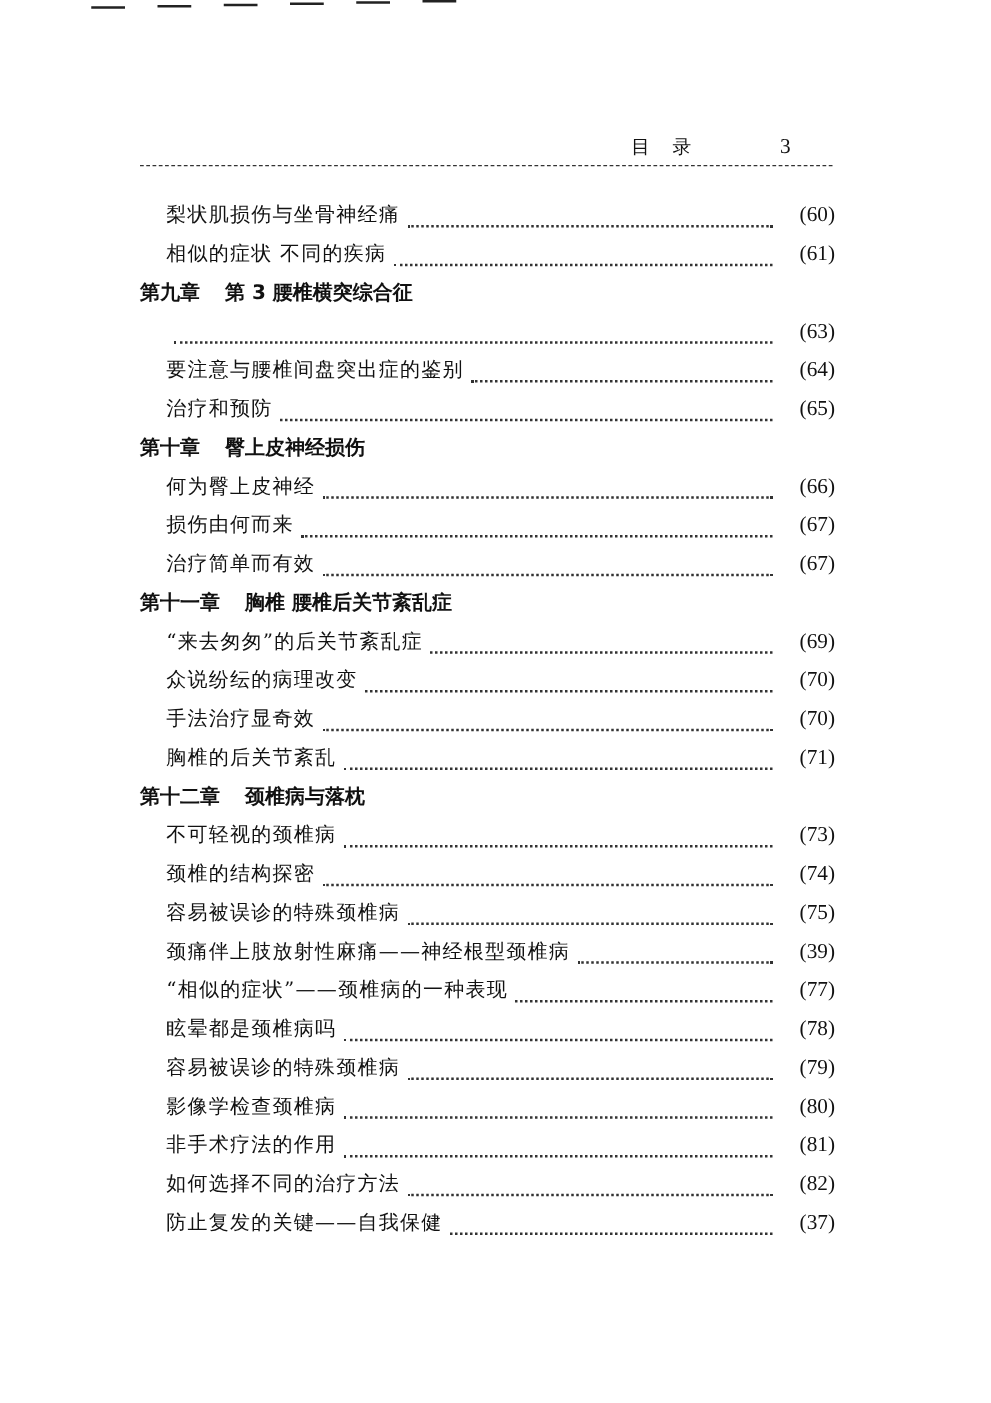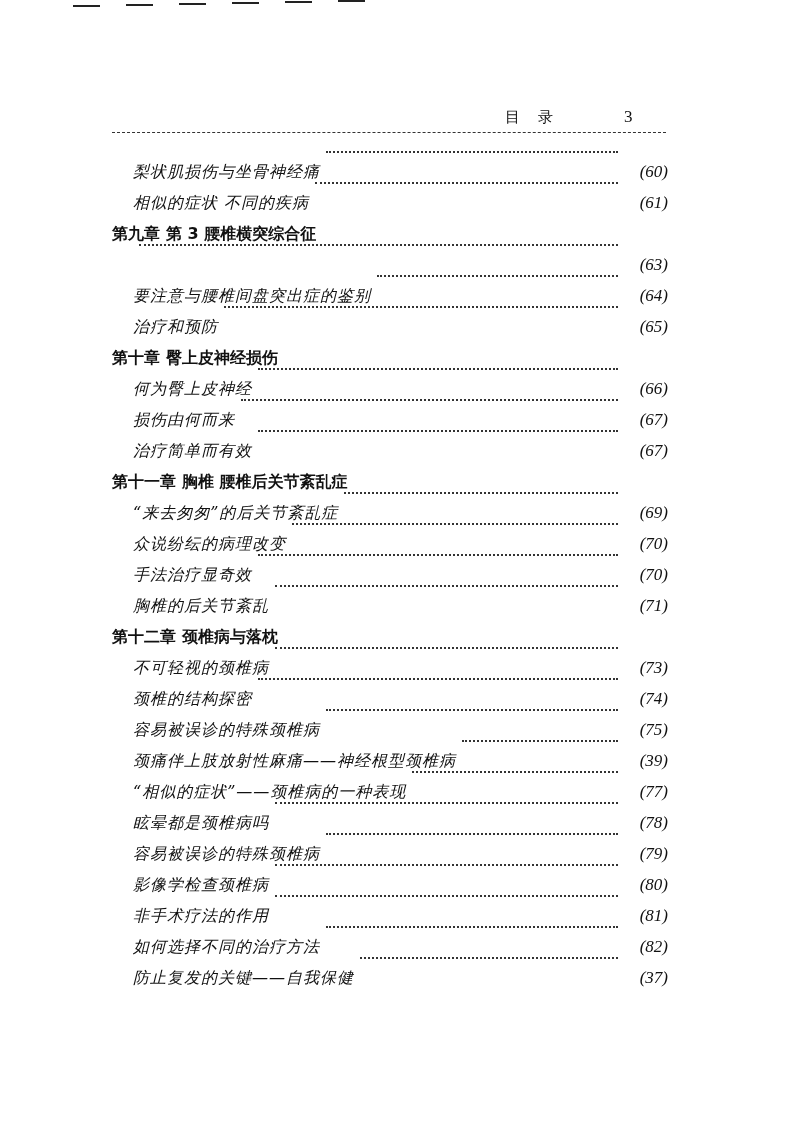--- a/index.html
+++ b/index.html
@@ -67,30 +67,29 @@
     }
     .chapter {
       height: 31px;
       line-height: 31px;
       font-family: "DejaVu Sans", "Liberation Sans", sans-serif;
       font-weight: bold;
       font-size: 16px;
       white-space: nowrap;
     }
     .chapter .ch-num { display: inline-block; text-align: right; }
-    .chapter .ch-title { display: inline-block; margin-left: 6px; }
+    .chapter .ch-title { display: inline-block; margin-left: 20px; }
     .entry {
       height: 31px;
       line-height: 31px;
       display: flex;
-      align-items: flex-start;
+      align-items: flex-end;
       padding-left: 21px;
       font-size: 16px;
       white-space: nowrap;
-      font-style: italic;
     }
     .entry .e-title {
       flex: 0 0 auto;
       letter-spacing: 1px;
     }
     .entry .e-dots {
       flex: 1 1 auto;
       overflow: hidden;
       margin: 0 4px 0 6px;
       border-bottom: 2px dotted #333;

